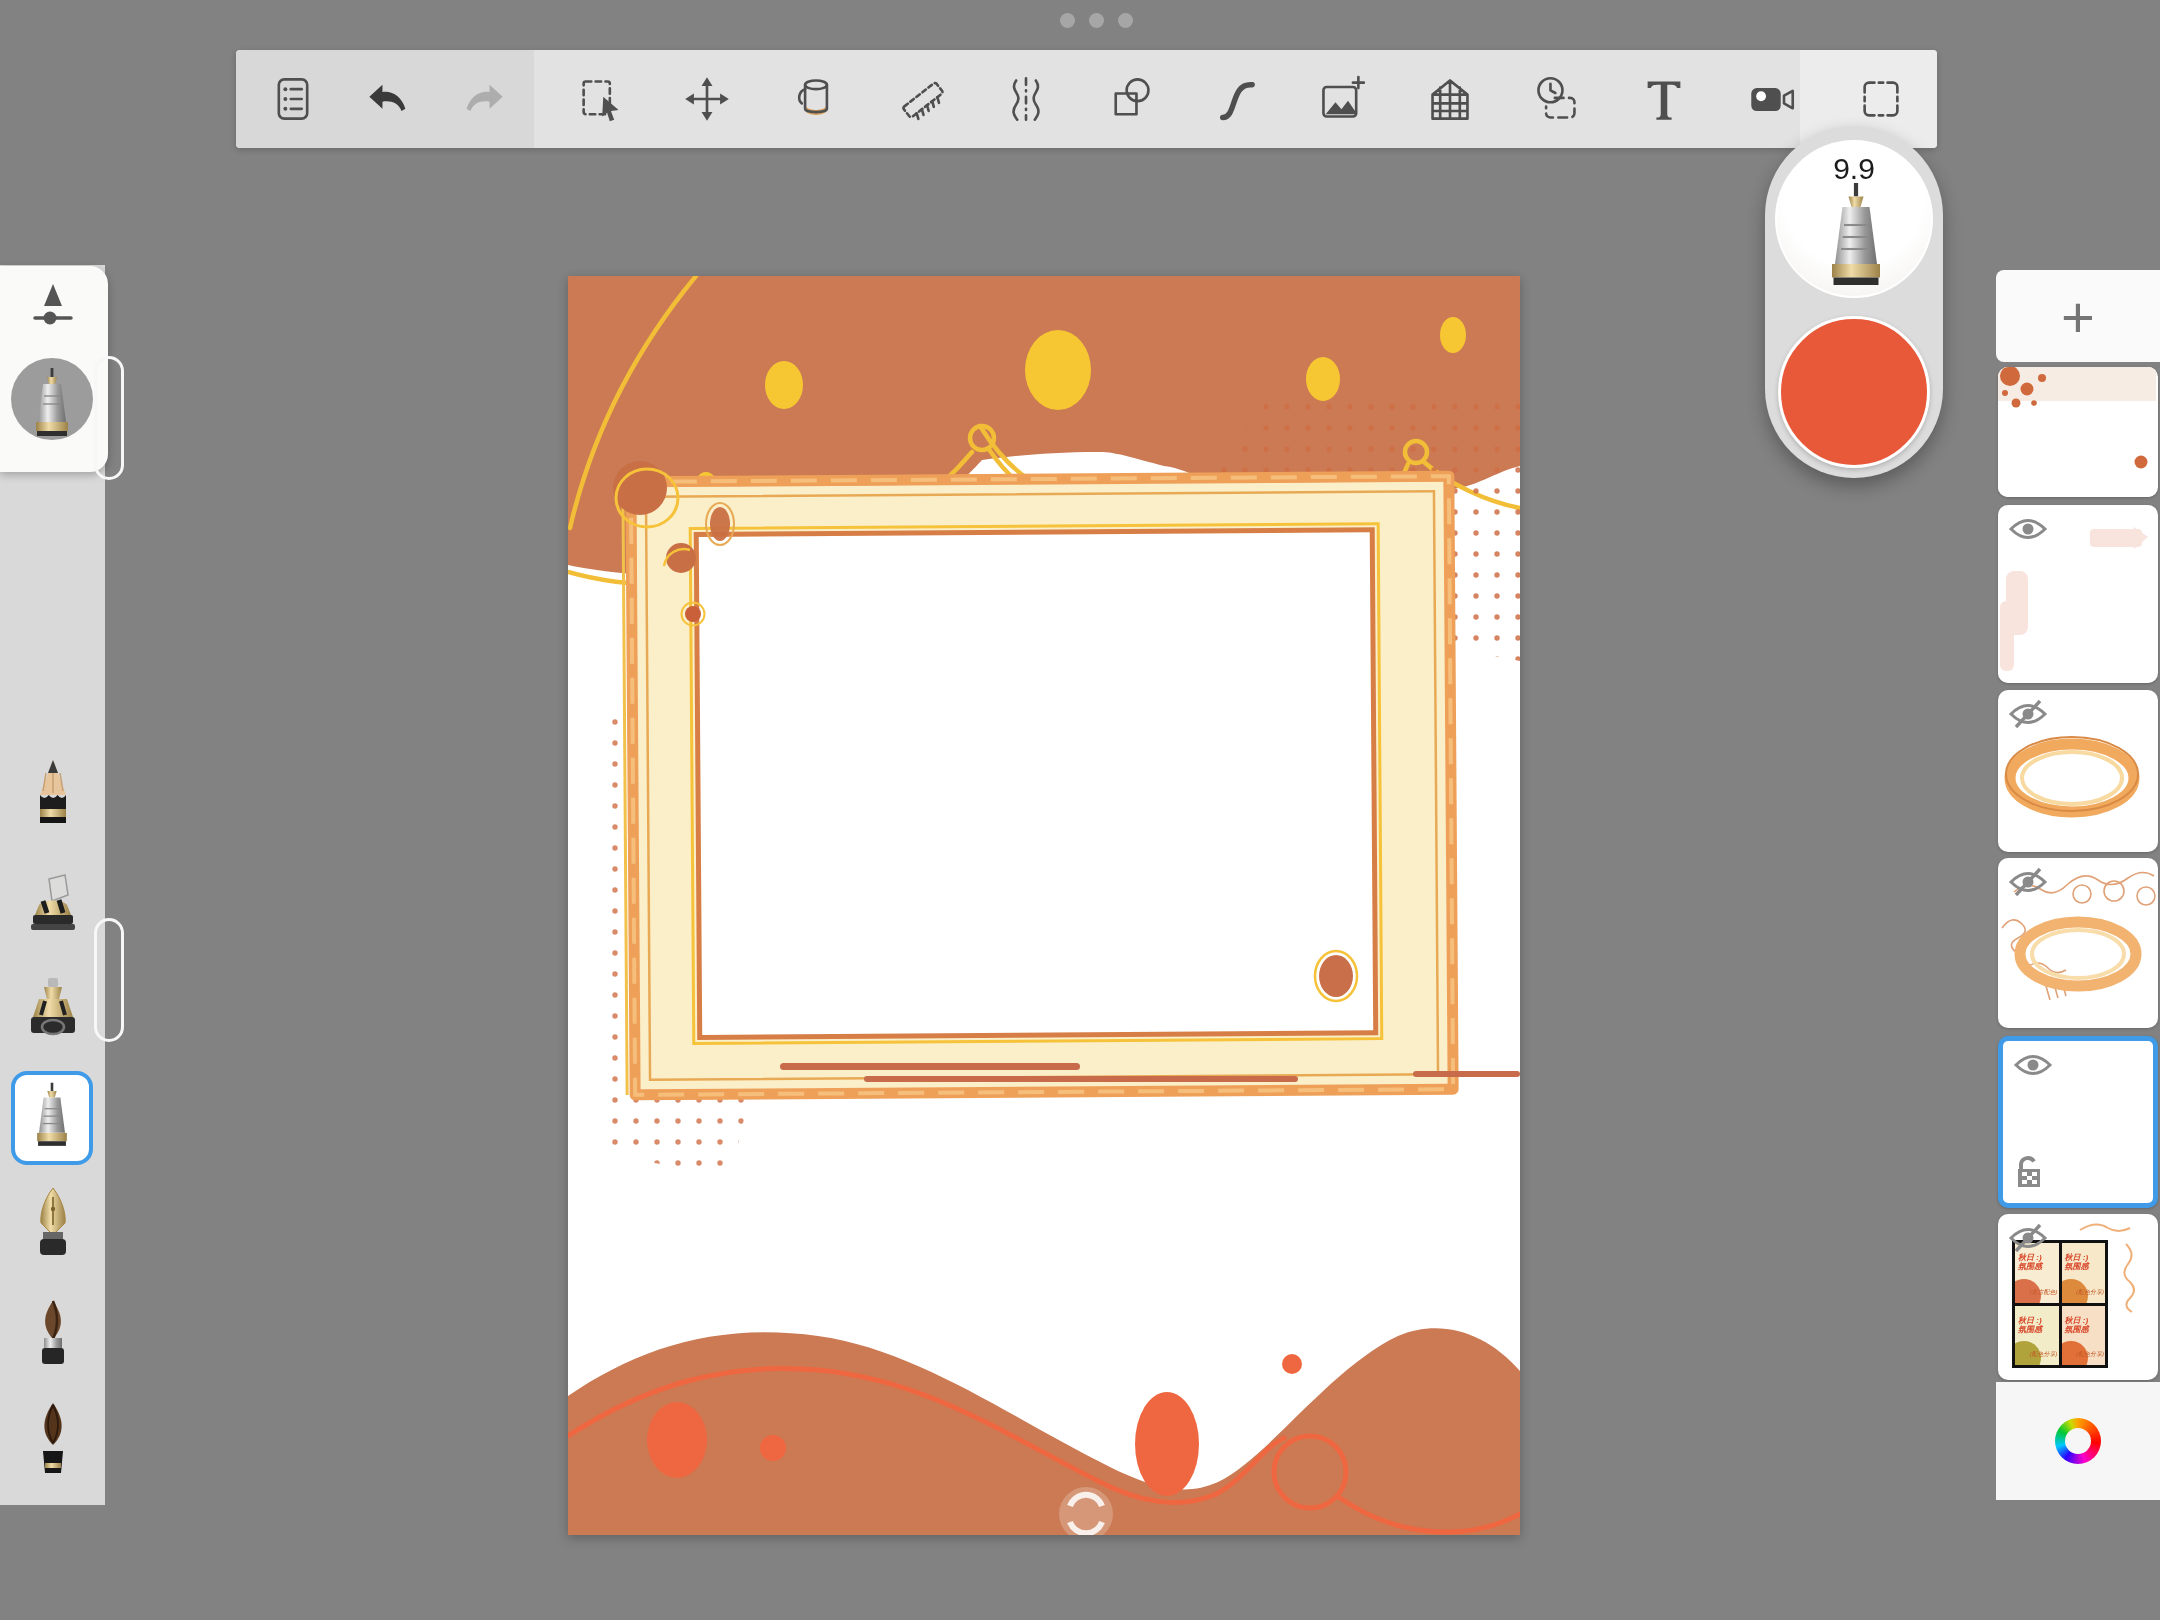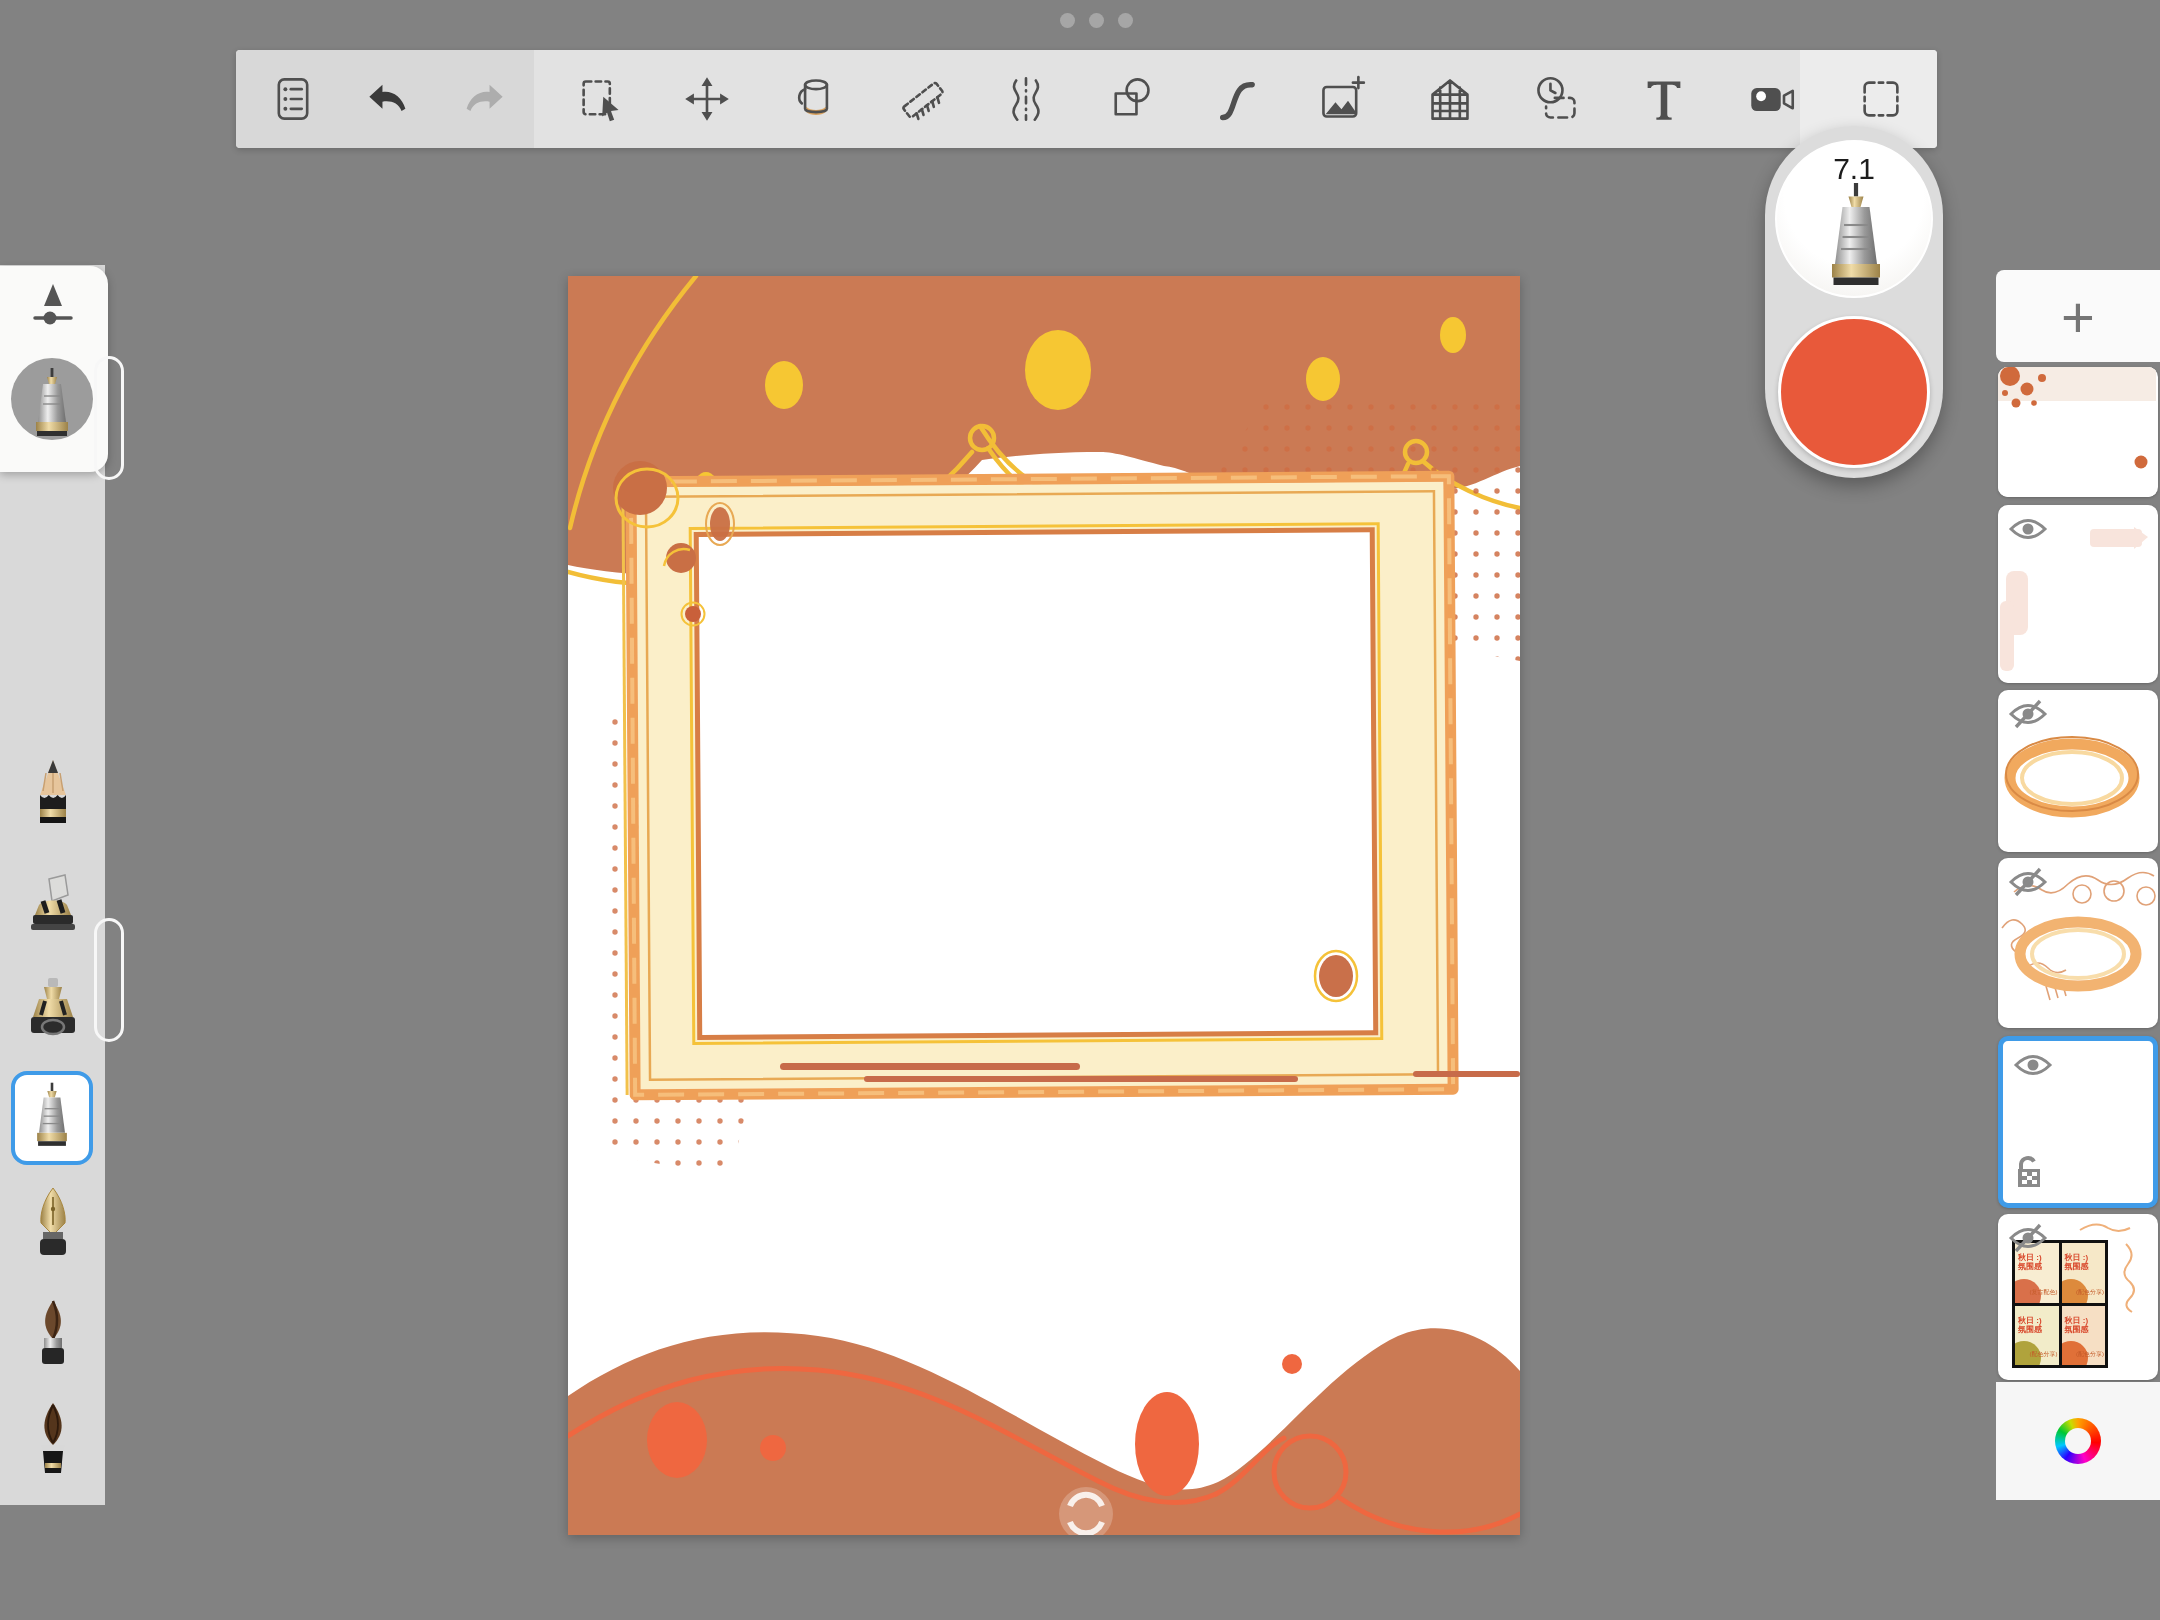--- a/index.html
+++ b/index.html
@@ -66,21 +66,21 @@
   .lockicon { position:absolute; left:10px; bottom:12px; width:32px; height:36px; cursor:pointer; }
   .color-panel { position:absolute; left:1996px; top:1382px; width:164px; height:118px; background:#f6f6f6;
             display:flex; align-items:center; justify-content:center; }
   .wheel { width:46px; height:46px; border-radius:50%; cursor:pointer;
            background:conic-gradient(#ffa200,#ff0000 95deg,#ff00c8 160deg,#2a00ff 215deg,#00c8ff 255deg,#00c832 300deg,#c8dc00 338deg,#ffa200);
            display:flex; align-items:center; justify-content:center; }
   .wheel i { width:26px; height:26px; border-radius:50%; background:#f6f6f6; }
 
   
   .posters { position:absolute; left:14px; top:26px; width:96px; height:128px; background:#111;
-             padding:3px; display:grid; grid-template-columns:1fr 1fr; grid-template-rows:1fr 1fr; gap:3px; }
+             padding:3px; display:grid; grid-template-columns:1fr 1fr; grid-template-rows:1fr 1fr; gap:3px;font-style:italic; }
   .poster { position:relative; overflow:hidden; font-size:8px; line-height:9px; padding:10px 2px 0 3px;
             color:#d8472b; font-weight:bold; }
   .poster .note { position:absolute; right:1px; bottom:6px; font-size:6px; color:#c45a28; font-weight:normal; }
   .poster .blob { position:absolute; left:-8px; bottom:-10px; width:34px; height:34px; border-radius:50%; }
   .p0 { background:#f8edd2; } .p0 .blob { background:#d9704a; }
   .p1 { background:#f6e8c8; } .p1 .blob { background:#dd8a3c; }
   .p2 { background:#f2ecc9; } .p2 .blob { background:#b0a33c; }
   .p3 { background:#f6dfc4; } .p3 .blob { background:#e07038; }
 </style>
 </head>
@@ -203,21 +203,21 @@
   <div class="tb-icon" style="left:1610px">
     <svg viewBox="0 0 44 44">
         <path class="ic" stroke-width="2.8" d="M7 16 V11 a4 4 0 0 1 4 -4 h5 M28 7 h5 a4 4 0 0 1 4 4 v5 M37 28 v5 a4 4 0 0 1 -4 4 h-5 M16 37 h-5 a4 4 0 0 1 -4 -4 v-5"></path>
       <path class="ic" stroke-width="2.8" d="M20 7 h4 M20 37 h4 M7 20 v4 M37 20 v4"></path>
       </svg>
   </div>
 </div>
 
 <div class="pill">
   <div class="size-circle">
-    <div class="size-label">7.1</div>
+    <div class="size-label">9.9</div>
     <svg width="84" height="120" viewBox="0 0 56 80">
       <defs>
         <linearGradient id="pg1" x1="0" x2="1">
             <stop offset="0" stop-color="#8f8f8f"></stop>
             <stop offset=".35" stop-color="#eeeeee"></stop>
             <stop offset=".7" stop-color="#9a9a9a"></stop>
             <stop offset="1" stop-color="#6f6f6f"></stop>
           </linearGradient>
         <linearGradient id="pg2" x1="0" x2="1">
             <stop offset="0" stop-color="#9c8248"></stop>

